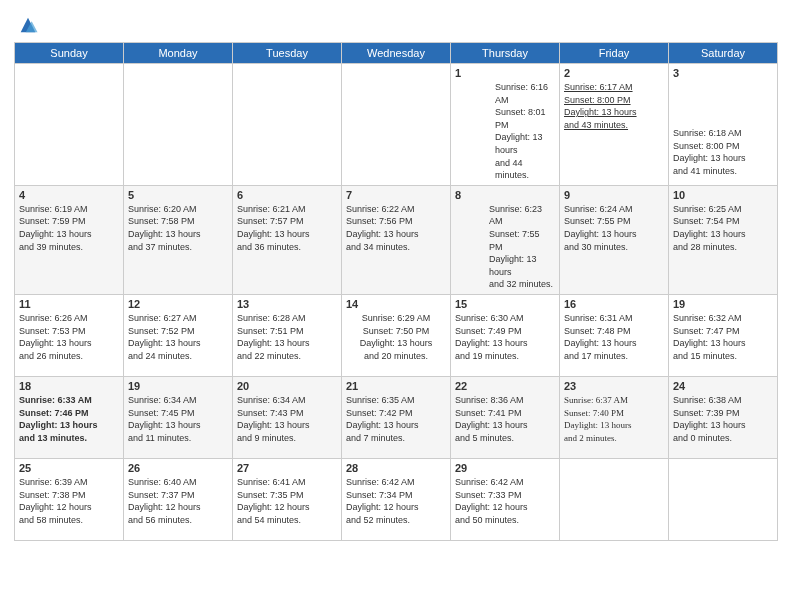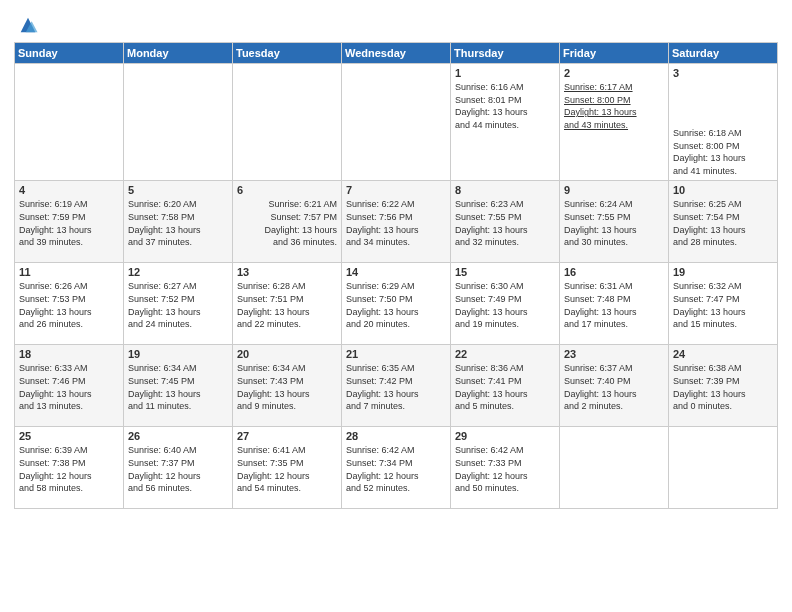--- a/index.html
+++ b/index.html
@@ -61,24 +61,24 @@
     }
     .calendar {
       width: 100%;
       border-collapse: collapse;
       table-layout: fixed;
     }
     .calendar th {
       background: #2a6db5;
       color: #fff;
       font-size: 11px;
-      font-weight: bold;
+      font-weight: normal;
       padding: 4px 3px;
       border: 1px solid #ccc;
-      text-align: left;
+      text-align: center;
     }
     .calendar td {
       border: 1px solid #ccc;
       vertical-align: top;
       padding: 3px 4px;
       font-size: 9.5px;
       color: #333;
       background: #fff;
       height: 82px;
     }
@@ -134,21 +134,21 @@
         </tr>
     </thead>
     <tbody id="calendar-body">
     <tr>
           <td class="empty"></td>
           <td class="empty"></td>
           <td class="empty"></td>
           <td class="empty"></td>
           <td>
             <span class="day-number">1</span>
-            <div class="day-info" style="white-space: pre-line;">Sunrise: 6:16 AM
+            <div class="day-info" style="white-space: pre-line; margin-left: 40px;">Sunrise: 6:16 AM
 Sunset: 8:01 PM
 Daylight: 13 hours
 and 44 minutes.</div>
           </td>
           <td>
             <span class="day-number">2</span>
             <div class="day-info" style="white-space: pre-line; text-decoration: underline;">Sunrise: 6:17 AM
 Sunset: 8:00 PM
 Daylight: 13 hours
 and 43 minutes.</div>
@@ -171,35 +171,35 @@
           </td>
           <td>
             <span class="day-number">5</span>
             <div class="day-info" style="white-space: pre-line;">Sunrise: 6:20 AM
 Sunset: 7:58 PM
 Daylight: 13 hours
 and 37 minutes.</div>
           </td>
           <td>
             <span class="day-number">6</span>
-            <div class="day-info" style="white-space: pre-line; text-align: right;">Sunrise: 6:21 AM
+            <div class="day-info" style="white-space: pre-line;">Sunrise: 6:21 AM
 Sunset: 7:57 PM
 Daylight: 13 hours
 and 36 minutes.</div>
           </td>
           <td>
             <span class="day-number">7</span>
             <div class="day-info" style="white-space: pre-line;">Sunrise: 6:22 AM
 Sunset: 7:56 PM
 Daylight: 13 hours
 and 34 minutes.</div>
           </td>
           <td>
             <span class="day-number">8</span>
-            <div class="day-info" style="white-space: pre-line;">Sunrise: 6:23 AM
+            <div class="day-info" style="white-space: pre-line; margin-left: 34px;">Sunrise: 6:23 AM
 Sunset: 7:55 PM
 Daylight: 13 hours
 and 32 minutes.</div>
           </td>
           <td>
             <span class="day-number">9</span>
             <div class="day-info" style="white-space: pre-line;">Sunrise: 6:24 AM
 Sunset: 7:55 PM
 Daylight: 13 hours
 and 30 minutes.</div>
@@ -229,21 +229,21 @@
           </td>
           <td>
             <span class="day-number">13</span>
             <div class="day-info" style="white-space: pre-line;">Sunrise: 6:28 AM
 Sunset: 7:51 PM
 Daylight: 13 hours
 and 22 minutes.</div>
           </td>
           <td>
             <span class="day-number">14</span>
-            <div class="day-info" style="white-space: pre-line;">Sunrise: 6:29 AM
+            <div class="day-info" style="white-space: pre-line; text-align: center;">Sunrise: 6:29 AM
 Sunset: 7:50 PM
 Daylight: 13 hours
 and 20 minutes.</div>
           </td>
           <td>
             <span class="day-number">15</span>
             <div class="day-info" style="white-space: pre-line;">Sunrise: 6:30 AM
 Sunset: 7:49 PM
 Daylight: 13 hours
 and 19 minutes.</div>
@@ -259,21 +259,21 @@
             <span class="day-number">19</span>
             <div class="day-info" style="white-space: pre-line;">Sunrise: 6:32 AM
 Sunset: 7:47 PM
 Daylight: 13 hours
 and 15 minutes.</div>
           </td>
         </tr>
         <tr>
           <td>
             <span class="day-number">18</span>
-            <div class="day-info" style="white-space: pre-line;">Sunrise: 6:33 AM
+            <div class="day-info" style="white-space: pre-line; font-weight: bold;">Sunrise: 6:33 AM
 Sunset: 7:46 PM
 Daylight: 13 hours
 and 13 minutes.</div>
           </td>
           <td>
             <span class="day-number">19</span>
             <div class="day-info" style="white-space: pre-line;">Sunrise: 6:34 AM
 Sunset: 7:45 PM
 Daylight: 13 hours
 and 11 minutes.</div>
@@ -294,21 +294,21 @@
           </td>
           <td>
             <span class="day-number">22</span>
             <div class="day-info" style="white-space: pre-line;">Sunrise: 8:36 AM
 Sunset: 7:41 PM
 Daylight: 13 hours
 and 5 minutes.</div>
           </td>
           <td>
             <span class="day-number">23</span>
-            <div class="day-info" style="white-space: pre-line;">Sunrise: 6:37 AM
+            <div class="day-info" style="white-space: pre-line; font-family: Liberation Serif, serif;">Sunrise: 6:37 AM
 Sunset: 7:40 PM
 Daylight: 13 hours
 and 2 minutes.</div>
           </td>
           <td>
             <span class="day-number">24</span>
             <div class="day-info" style="white-space: pre-line;">Sunrise: 6:38 AM
 Sunset: 7:39 PM
 Daylight: 13 hours
 and 0 minutes.</div>

